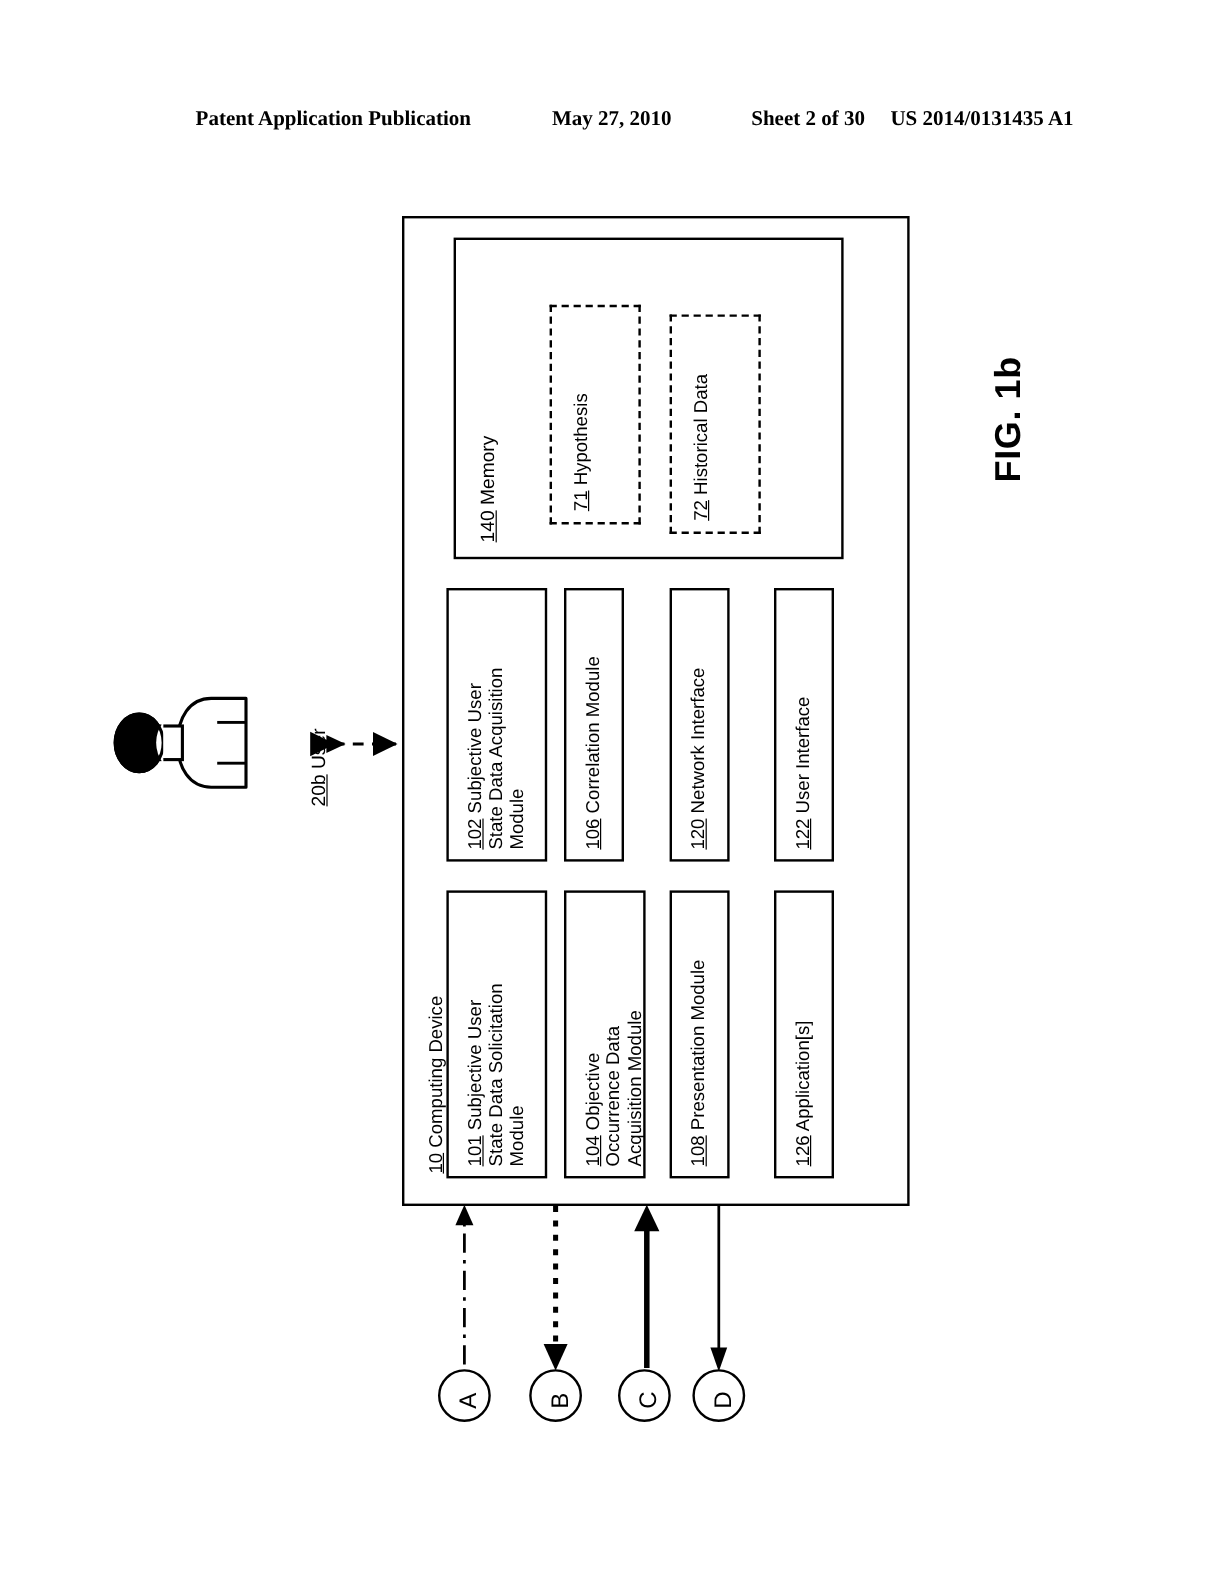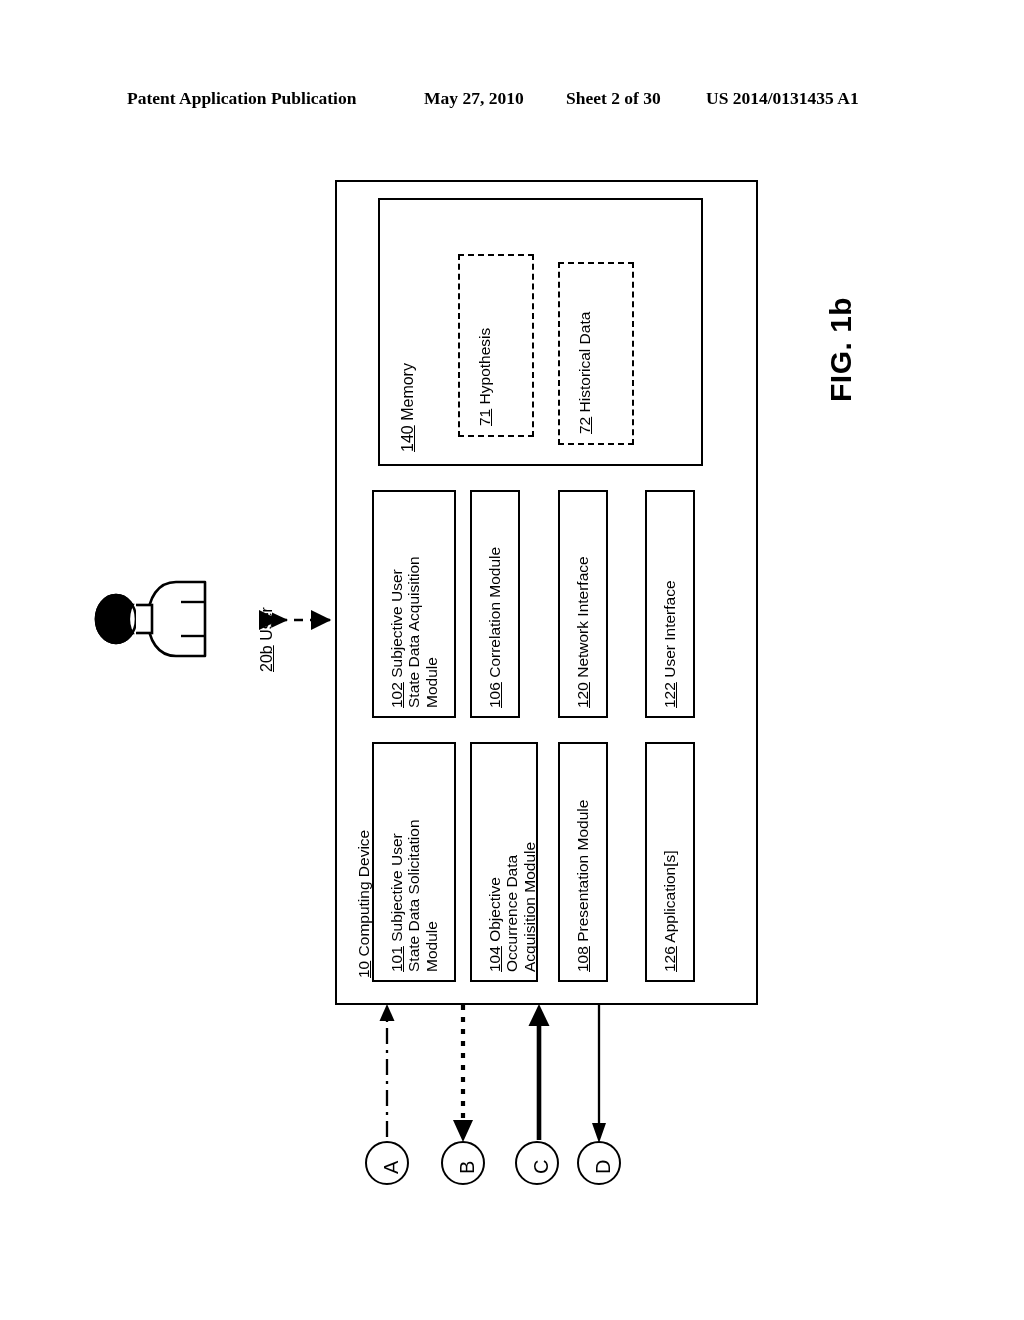--- a/index.html
+++ b/index.html
@@ -8,24 +8,24 @@
     font-family:"Liberation Sans",sans-serif;
     -webkit-font-smoothing:antialiased;
   }
   
   #pub-header{
     position:absolute;left:0;top:88px;width:1024px;
     font-family:"Liberation Serif",serif;
     font-weight:bold;font-size:17.5px;color:#000;
     white-space:nowrap;
   }
-  #pub-header span{position:absolute;top:0;}
+  #pub-header span{position:absolute;top:0;margin-left:36px;}
   .hdr-pub{left:127px;}
   .hdr-date{left:424px;}
-  .hdr-sheet{left:566px;}
+  .hdr-sheet{left:590px;}
   .hdr-num{left:706px;}
 
   
   #figure{position:absolute;left:0;top:0;width:1024px;height:1320px;}
 
   
   #device-box{
     position:absolute;left:335px;top:180px;width:423px;height:825px;
     border:2.5px solid #000;box-sizing:border-box;background:#fff;
   }

